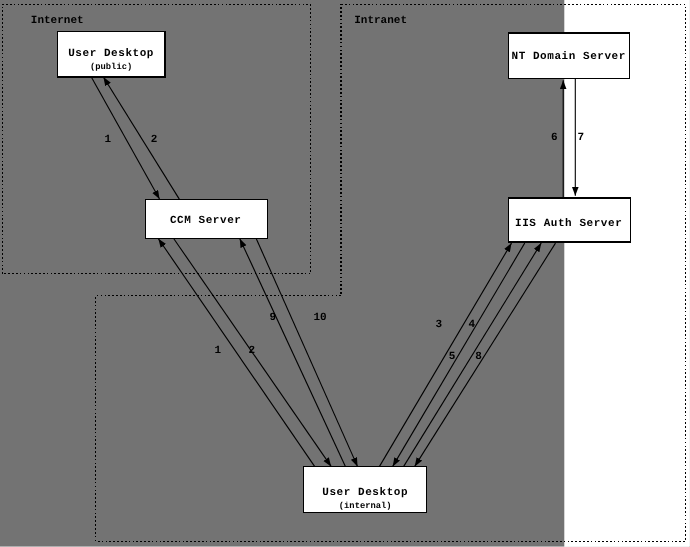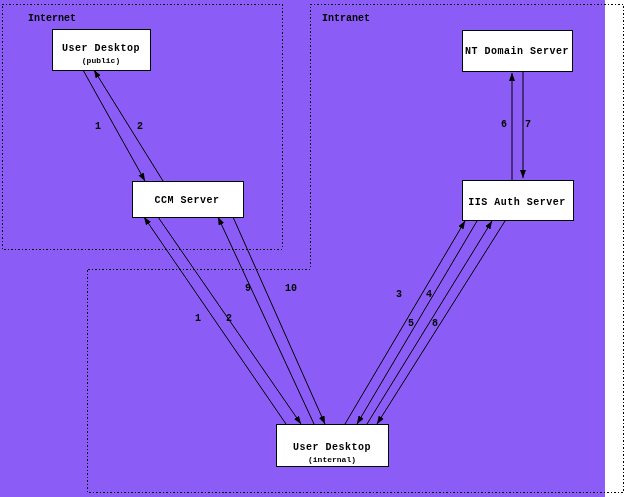--- a/index.html
+++ b/index.html
@@ -2,23 +2,23 @@
 <html><head>
 <meta charset="utf-8">
 <style>
   html, body {
     margin: 0;
     padding: 0;
     background: #ffffff;
   }
   .canvas {
     position: relative;
-    width: 605px;
+    width: 513px;
     height: 497px;
-    background: #8b5cf6;
+    background: #737373;
     font-family: "Liberation Mono", "DejaVu Sans Mono", monospace;
   }
   svg { display: block; }
   .zone-border {
     fill: none;
     stroke: #000000;
     stroke-width: 1;
     stroke-dasharray: 1.5 2;
     shape-rendering: crispEdges;
   }

